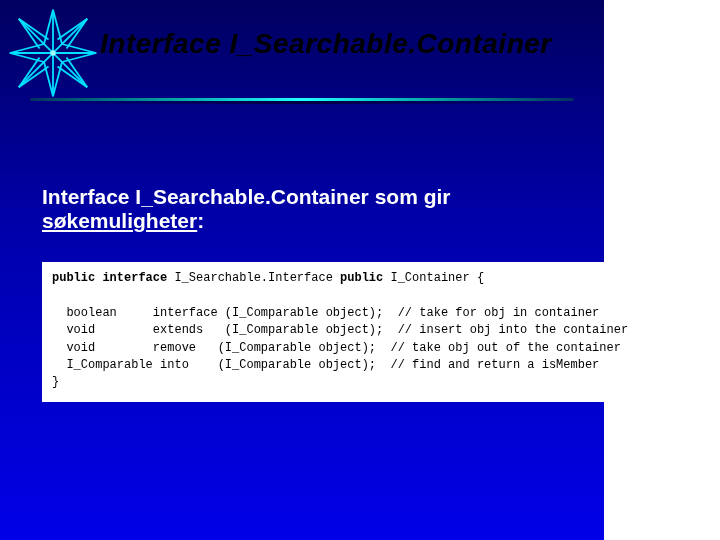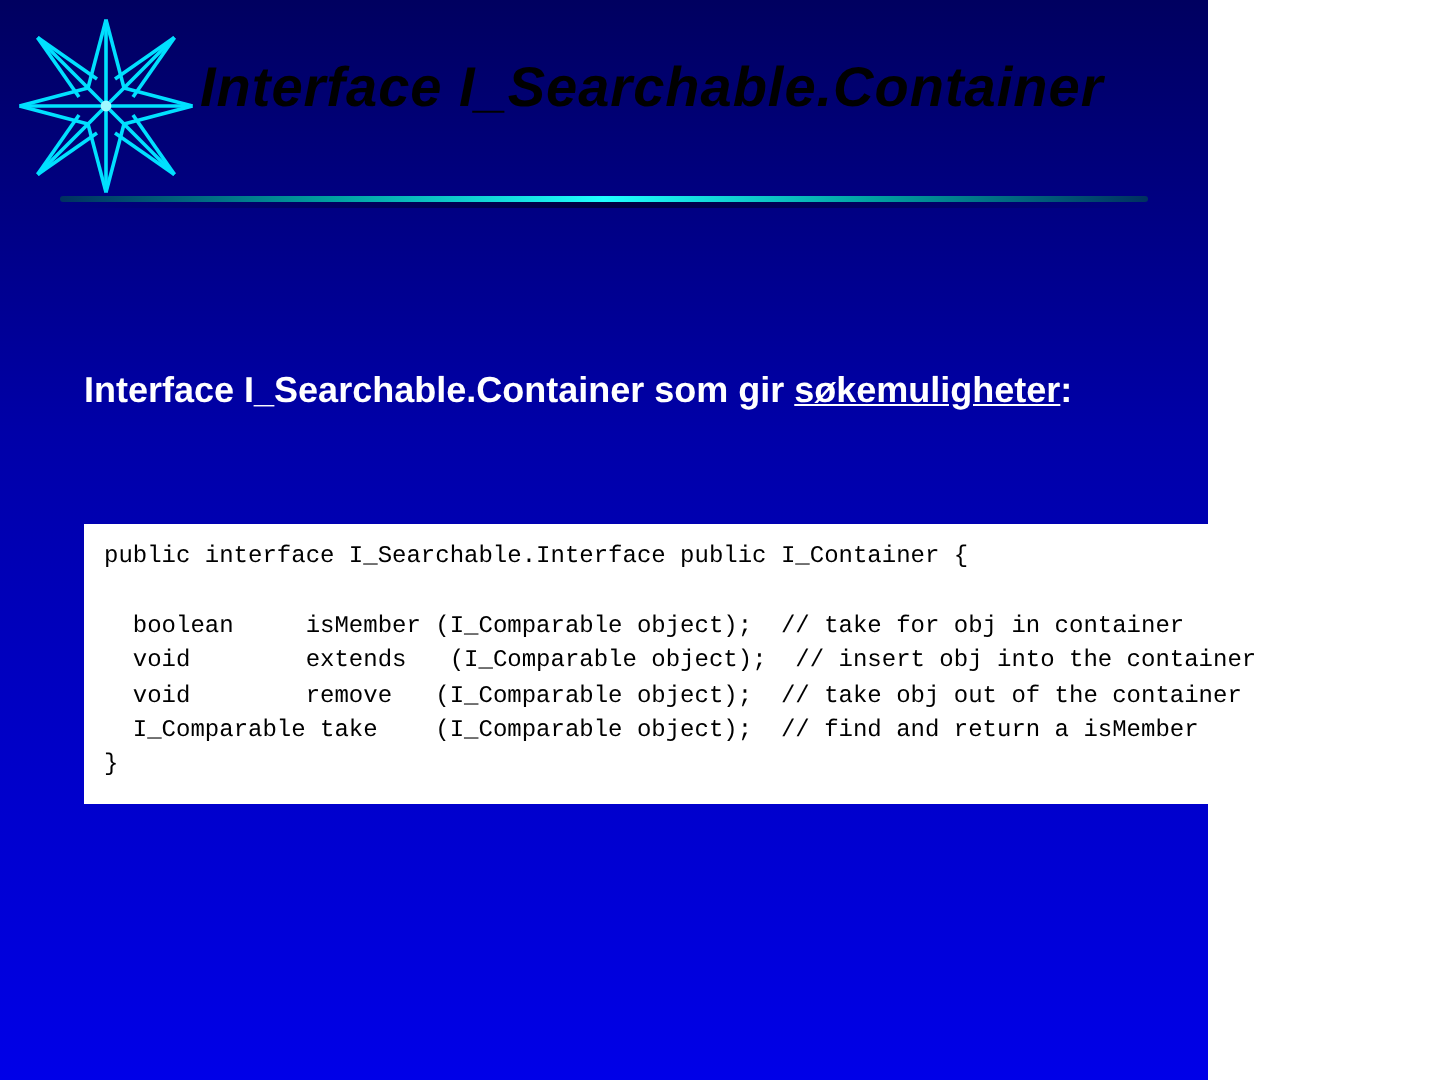--- a/index.html
+++ b/index.html
@@ -54,42 +54,42 @@
     left: 0; right: 0; top: 3px;
     height: 3px;
     background: linear-gradient(to right, rgba(0,0,0,0) 0%, rgba(0,0,0,0.5) 50%, rgba(0,0,0,0) 100%);
     border-radius: 2px;
   }
   .subtitle {
     position: absolute;
     left: 42px;
     top: 185px;
     color: #fff;
-    font-size: 18px;
+    font-size: 21px;
     font-weight: bold;
   }
   .subtitle .underline {
     text-decoration: underline;
   }
   .codebox {
     position: absolute;
     left: 42px;
     top: 262px;
     width: 645px;
     background: #ffffff;
     color: #000000;
     font-family: "Courier New", Courier, monospace;
     font-size: 12px;
     line-height: 1.45;
     padding: 8px 10px 10px 10px;
     box-sizing: border-box;
     white-space: pre;
     overflow: hidden;
   }
-  .codebox .kw { font-weight: normal; }
+  .codebox .kw { font-weight: bold; }
 </style>
 </head>
 <body>
 
 <div class="slide">
 
   <svg class="starburst" viewBox="0 0 100 100">
     <g stroke="#00e0ff" stroke-width="2" fill="none">
       <line x1="50" y1="2" x2="50" y2="98"></line>
       <line x1="2" y1="50" x2="98" y2="50"></line>
@@ -121,19 +121,19 @@
     <div class="bar"></div>
     <div class="shadow"></div>
   </div>
 
   <div class="subtitle">
     <span>Interface I_Searchable.Container som gir </span><span class="underline">søkemuligheter</span><span>:</span>
   </div>
 
   <div class="codebox"><span class="kw">public interface</span><span> I_Searchable.Interface </span><span class="kw">public</span><span> I_Container {</span>
 
-  <span>boolean     </span><span>isMember </span><span>(I_Comparable object);  </span><span>// take for obj in container</span>
+  <span>boolean     </span><span>interface </span><span>(I_Comparable object);  </span><span>// take for obj in container</span>
   <span>void        </span><span>extends   </span><span>(I_Comparable object);  </span><span>// insert obj into the container</span>
   <span>void        </span><span>remove   </span><span>(I_Comparable object);  </span><span>// take obj out of the container</span>
-  <span>I_Comparable</span><span> take    </span><span>(I_Comparable object);  </span><span>// find and return a isMember</span>
+  <span>I_Comparable</span><span> into    </span><span>(I_Comparable object);  </span><span>// find and return a isMember</span>
 <span>}</span></div>
 
 </div>
 
 </body></html>

